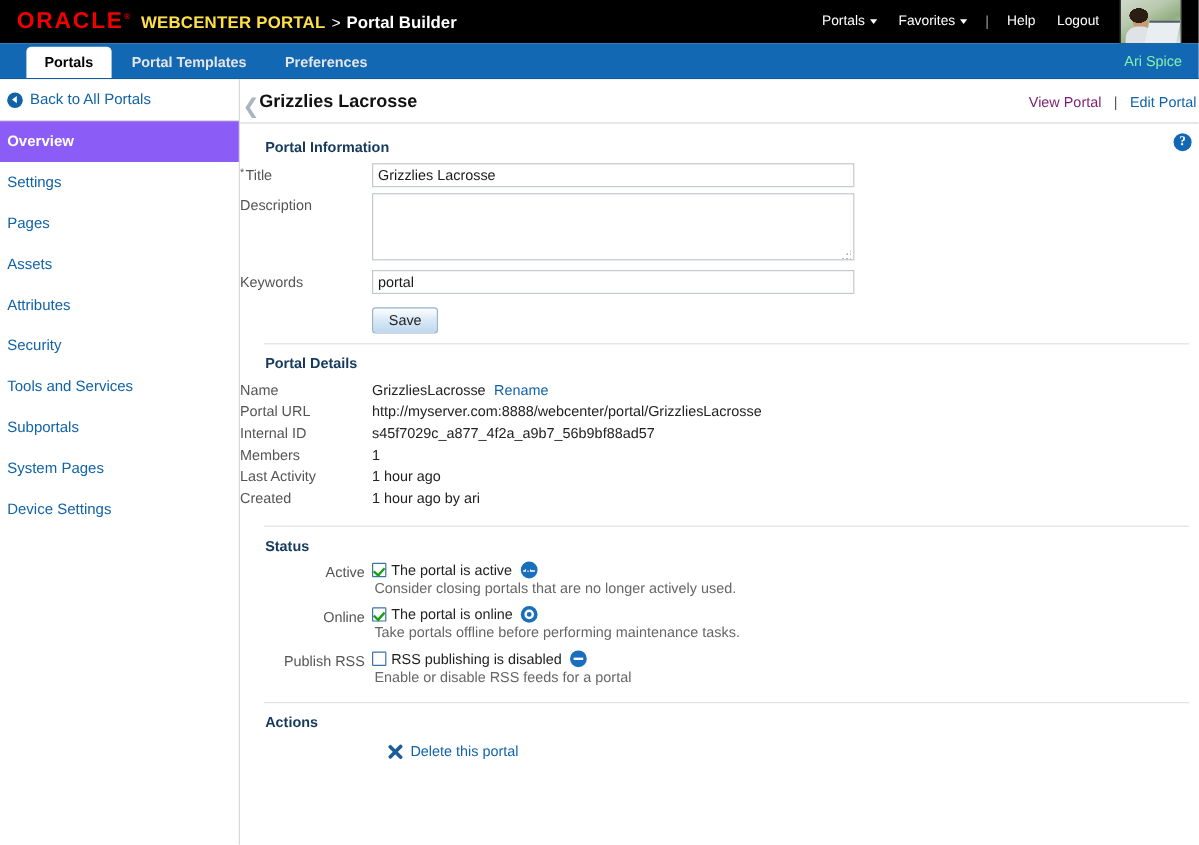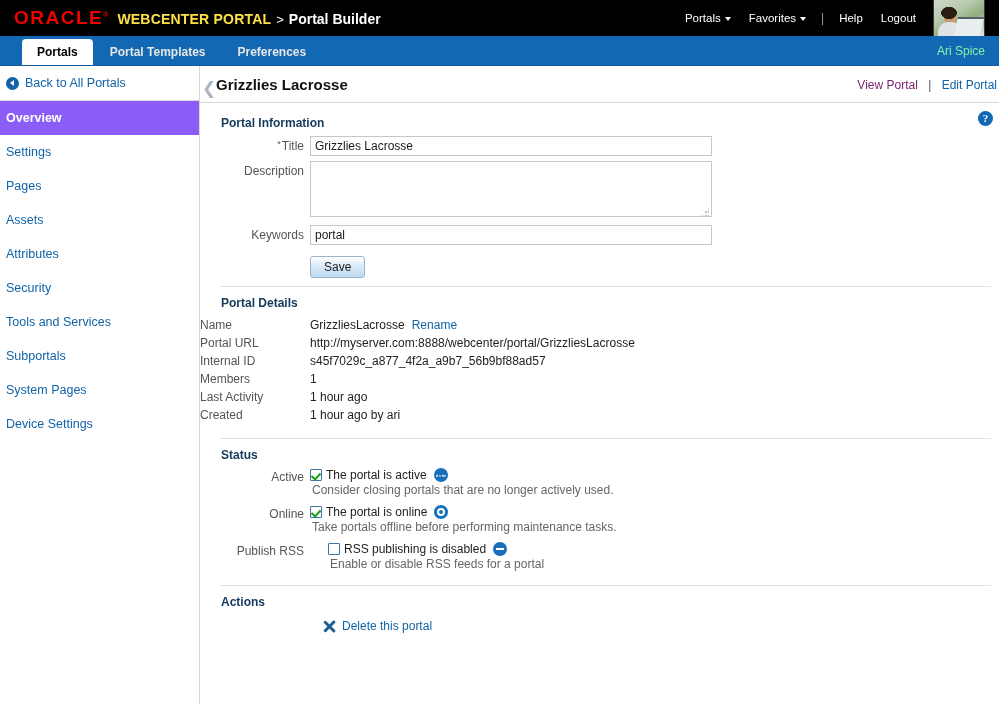--- a/index.html
+++ b/index.html
@@ -154,21 +154,21 @@
   .section { padding: 0 0 0 0; }
   .section-rule { height:1px; background:#e2e2e2; margin:8px 8px 0 20px; }
   .section-title {
     color:#14395c; font-size:12px; font-weight:bold;
     padding: 9px 0 6px 21px;
   }
 
   
   .frow { display:flex; align-items:flex-start; margin-bottom:5px; }
   .flabel {
-    width:110px; flex:0 0 110px; text-align:right;
+    width:110px; flex:0 0 110px; text-align:left;
     color:#555; font-size:12px; padding-top:3px; padding-right:6px;
   }
   .flabel .req { color:#555; font-size:9px; vertical-align:top; margin-right:1px;}
   .ctrl-col { flex:1 1 auto; }
   input.txt {
     width:402px; height:20px; border:1px solid #c2c8cc;
     padding:1px 4px; font-family:"Liberation Sans", sans-serif;
     font-size:12px; color:#1a1a1a; background:#fff; outline:none;
   }
   textarea.ta {
@@ -417,21 +417,21 @@
           <div class="scol">
             <div class="sline">
               <span class="cbx checked"></span>
               <span class="stext">The portal is online</span>
               <span class="ico ico-online"></span>
             </div>
             <div class="shint">Take portals offline before performing maintenance tasks.</div>
           </div>
         </div>
 
-        <div class="srow" style="margin-top:8px;gap:18px;">
+        <div class="srow" style="margin-top:8px;">
           <div class="slabel">Publish RSS</div>
           <div class="scol">
             <div class="sline">
               <span class="cbx"></span>
               <span class="stext">RSS publishing is disabled</span>
               <span class="ico ico-disabled"></span>
             </div>
             <div class="shint">Enable or disable RSS feeds for a portal</div>
           </div>
         </div>

